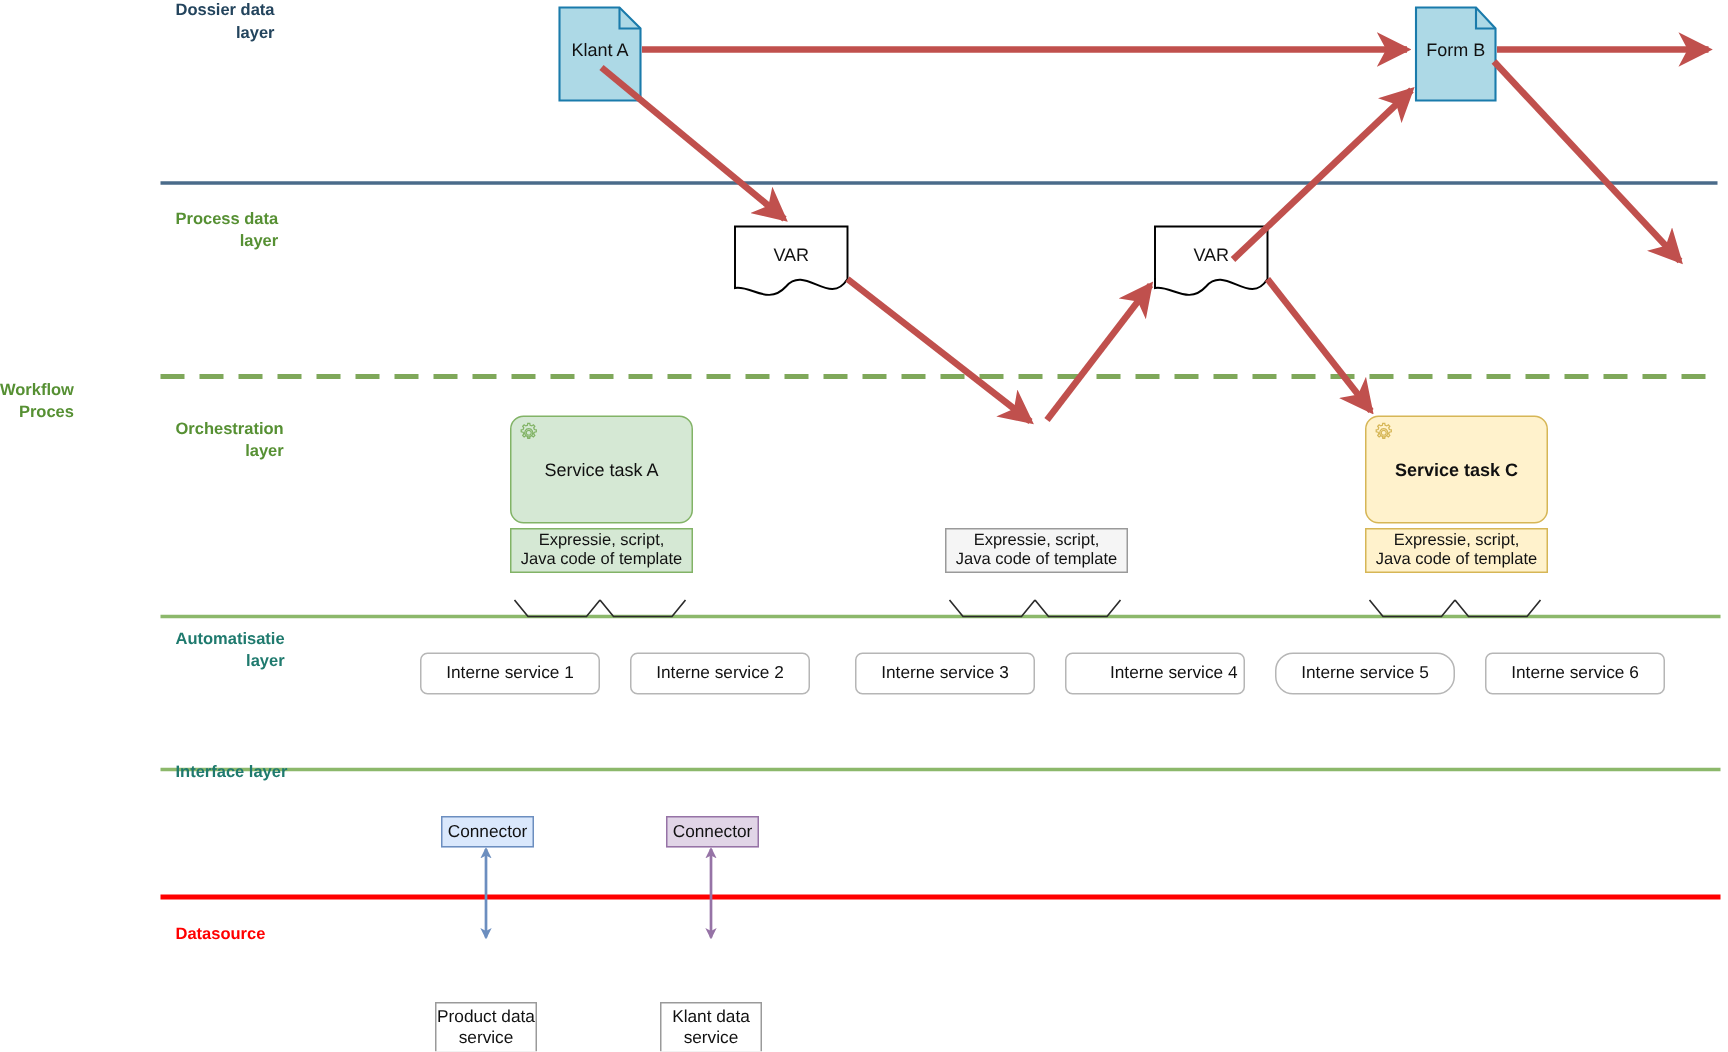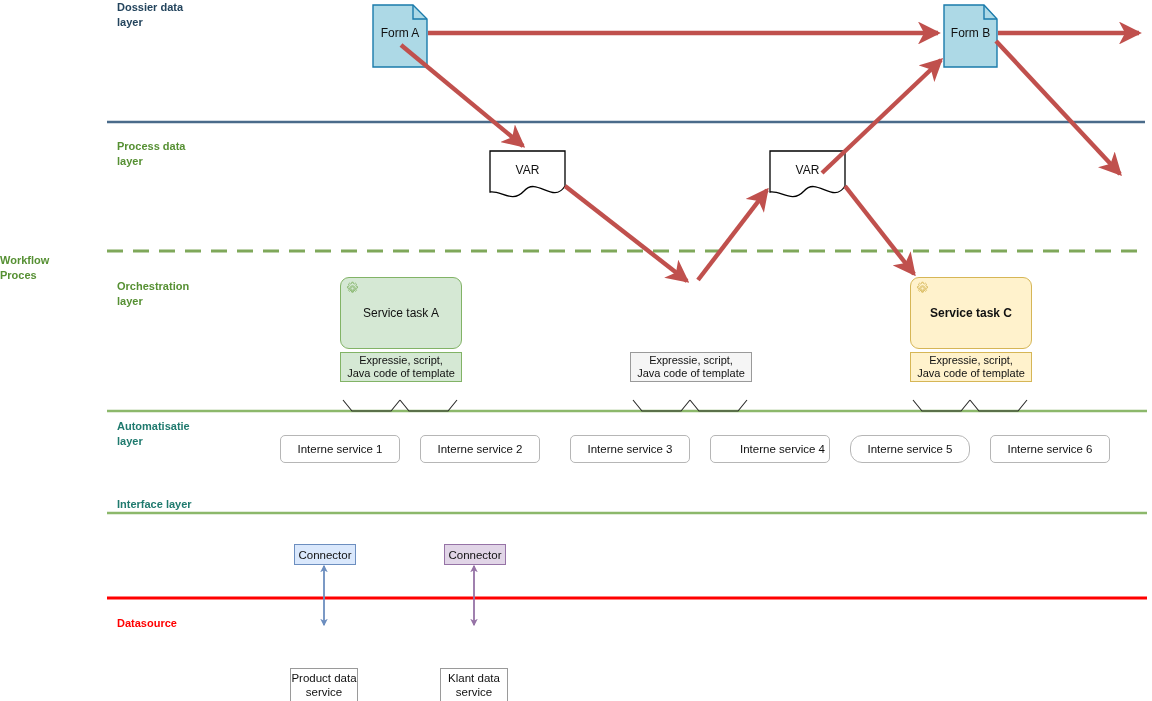--- a/index.html
+++ b/index.html
@@ -26,27 +26,28 @@
   }
 
   
   .layer-label {
     position: absolute;
     font-weight: bold;
     font-size: 11px;
     line-height: 15px;
     white-space: pre-line;
     letter-spacing: 0px;
+    text-align: right;
   }
   .lbl-dossier  { left: 117px; top: 0px;   color: #23445d; }
   .lbl-process  { left: 117px; top: 139px; color: #569033; }
   .lbl-workflow { left: 0px;   top: 253px; color: #569033; }
   .lbl-orch     { left: 117px; top: 279px; color: #569033; }
   .lbl-autom    { left: 117px; top: 419px; color: #1f7a6e; }
-  .lbl-iface    { left: 117px; top: 497px; color: #1f7a6e; }
+  .lbl-iface    { left: 117px; top: 508px; color: #1f7a6e; }
   .lbl-datasrc  { left: 117px; top: 616px; color: #ff0000; }
 
   
   .node {
     position: absolute;
     box-sizing: border-box;
     display: flex;
     align-items: center;
     justify-content: center;
     text-align: center;
@@ -220,21 +221,21 @@
   <div class="layer-label lbl-workflow">Workflow
 Proces</div>
   <div class="layer-label lbl-orch">Orchestration
 layer</div>
   <div class="layer-label lbl-autom">Automatisatie
 layer</div>
   <div class="layer-label lbl-iface">Interface layer</div>
   <div class="layer-label lbl-datasrc">Datasource</div>
 
   <div class="glyph" style="left:373px; top:25px; width:54px; height:16px;">
-    <div class="glyph-text" style="height:16px;">Form A</div>
+    <div class="glyph-text" style="height:16px;">Klant A</div>
   </div>
   <div class="glyph" style="left:944px; top:25px; width:53px; height:16px;">
     <div class="glyph-text" style="height:16px;">Form B</div>
   </div>
 
   <div class="glyph" style="left:490px; top:162px; width:75px; height:16px;">
     <div class="glyph-text" style="height:16px;">VAR</div>
   </div>
   <div class="glyph" style="left:770px; top:162px; width:75px; height:16px;">
     <div class="glyph-text" style="height:16px;">VAR</div>

